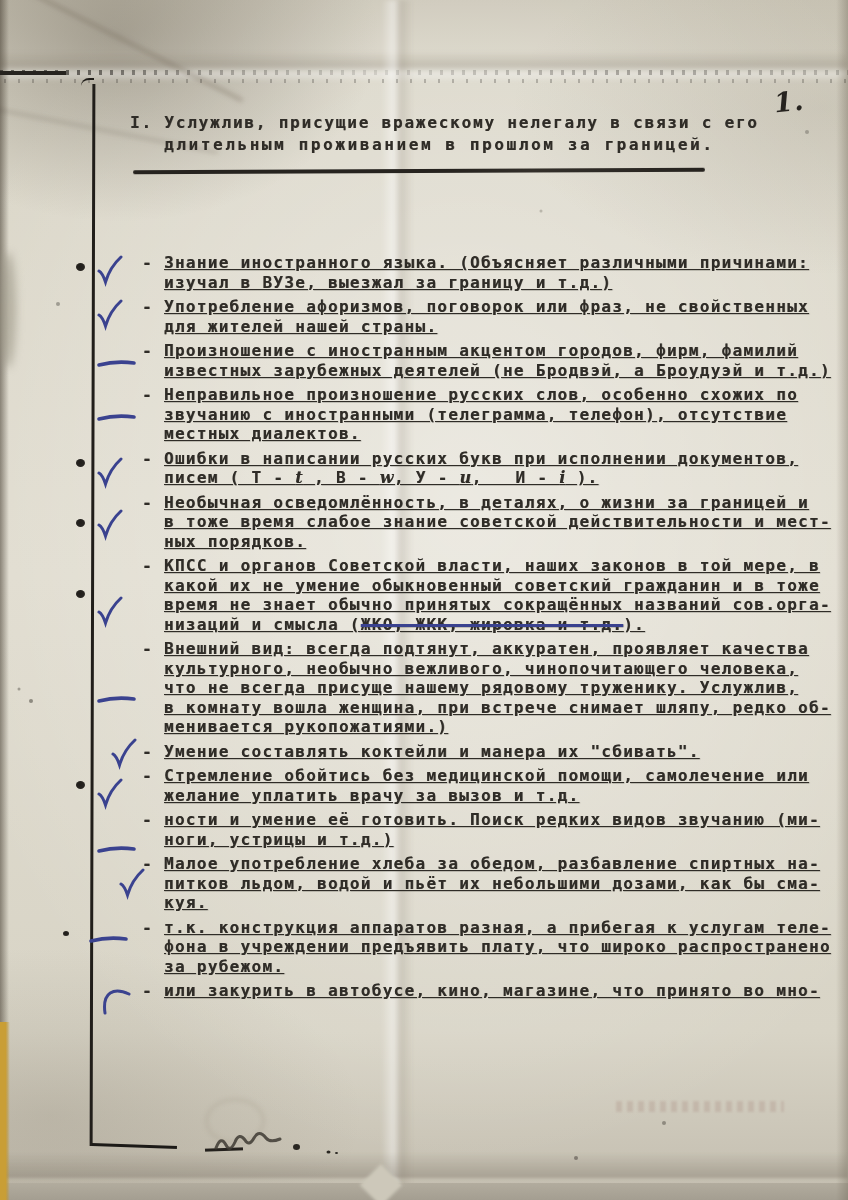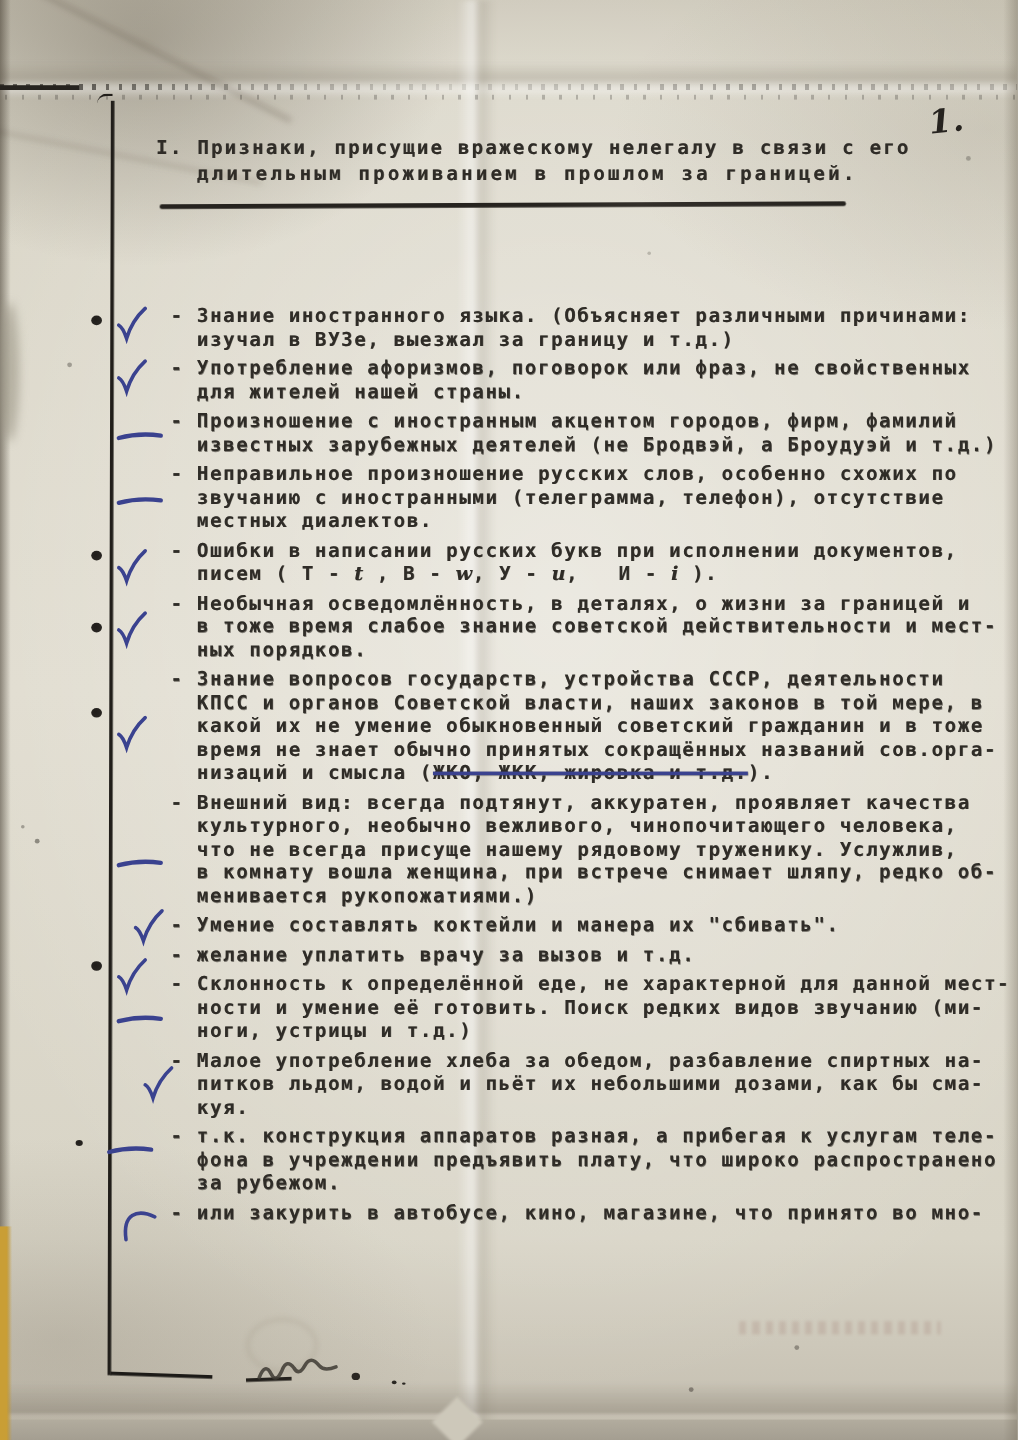--- a/index.html
+++ b/index.html
@@ -57,21 +57,21 @@
   .page-number{left:774px;top:86px;font-family:"DejaVu Serif",serif;font-style:italic;font-weight:bold;
     font-size:27px;color:#26231f;transform:rotate(-6deg);letter-spacing:1px;}
   .typewriter{font-weight:700;color:#2f2c27;text-shadow:.4px .4px .5px rgba(47,44,39,.55);}
   .title{left:130px;top:112px;width:680px;font-size:16px;line-height:22px;letter-spacing:1.8px;}
   .title .t2{margin-left:34px;letter-spacing:2.6px;}
   .title-underline{margin-left:3px;margin-top:13px;width:572px;height:4px;transform:rotate(-.25deg);filter:blur(.3px);
     background:linear-gradient(90deg,#26231f 0 55%,#332f2a 70%,#26231f);border-radius:2px;}
   .items{left:142px;top:253px;width:706px;font-size:16px;line-height:19.5px;letter-spacing:1.3px;}
   .item{position:relative;margin-bottom:5px;}
   .item .dash{position:absolute;left:0;top:0;}
-  .item .lines{margin-left:22px;}
+  .item .lines{margin-left:22px;text-decoration:underline;}
   .item .lines div{white-space:pre;}
   .lat{font-family:"DejaVu Serif",serif;font-style:italic;font-weight:bold;letter-spacing:.5px;}
   .struck{text-decoration:line-through;text-decoration-color:#3a428f;text-decoration-thickness:2.5px;}
   .mark{position:absolute;left:-46px;width:40px;height:30px;}
   .mdot{position:absolute;left:-66px;width:9px;height:8px;border-radius:50%;filter:blur(.25px);
     background:radial-gradient(circle at 40% 40%,#201d1a,#2c2925);}
   .mdot.sm{width:6px;height:5px;}
 </style>
 </head>
 <body>
@@ -101,21 +101,21 @@
   <div class="layer hline"></div>
   <div class="layer hdash"></div>
   <svg class="layer" style="left:213px;top:1129px;filter:blur(.4px);opacity:.85" width="72" height="26" viewBox="0 0 72 26">
     <path d="M3 19 q5 -13 10 -3 q4 8 9 -3 q4 -10 10 -2 q4 7 9 -2 q5 -9 12 0 q4 5 14 1" fill="none" stroke="#3f3b34" stroke-width="3" stroke-linecap="round"></path>
   </svg>
   <div class="layer scrib-dot"></div>
 
   <div class="layer page-number">1.</div>
 
   <div class="layer title typewriter">
-    <div>I. Признаки, присущие вражескому нелегалу в связи с его</div>
+    <div>I. Услужлив, присущие вражескому нелегалу в связи с его</div>
     <div class="t2">длительным проживанием в прошлом за границей.</div>
     <div class="title-underline"></div>
   </div>
 
   <div class="layer items typewriter" id="items">
       <div class="item">
     <span class="mark" style="top: 2px;"><svg width="28" height="32" viewBox="0 0 28 32">
             <path d="M3 16 Q6.5 18 9.5 27 Q14 12 25 2" fill="none" stroke="#3a428f" stroke-width="3" stroke-linecap="round"></path>
           </svg></span>
     <span class="mdot" style="top: 10px;"></span>
@@ -182,21 +182,20 @@
           <div>ных порядков.</div>
         </div>
   </div>
       <div class="item">
     <span class="mark" style="top: 40px;"><svg width="28" height="32" viewBox="0 0 28 32">
             <path d="M3 16 Q6.5 18 9.5 27 Q14 12 25 2" fill="none" stroke="#3a428f" stroke-width="3" stroke-linecap="round"></path>
           </svg></span>
     <span class="mdot" style="top: 34px;"></span>
     <span class="dash">-</span>
     <div class="lines">
-          <div>Знание вопросов государств, устройства СССР, деятельности</div>
           <div>КПСС и органов Советской власти, наших законов в той мере, в</div>
           <div>какой их не умение обыкновенный советский гражданин и в тоже</div>
           <div>время не знает обычно принятых сокращённых названий сов.орга-</div>
           <div><span>низаций и смысла (</span><span class="struck">ЖКО, ЖКК, жировка и т.д.</span><span>).</span></div>
         </div>
   </div>
       <div class="item">
     <span class="mark" style="top: 53px;"><svg width="42" height="14" viewBox="0 0 42 14">
             <path d="M3 8 Q20 3.5 38 6" fill="none" stroke="#3a428f" stroke-width="3.6" stroke-linecap="round"></path>
           </svg></span>
@@ -220,31 +219,31 @@
           <div>Умение составлять коктейли и манера их "сбивать".</div>
         </div>
   </div>
       <div class="item">
     <span class="mark" style="top: 12px;"><svg width="28" height="32" viewBox="0 0 28 32">
             <path d="M3 16 Q6.5 18 9.5 27 Q14 12 25 2" fill="none" stroke="#3a428f" stroke-width="3" stroke-linecap="round"></path>
           </svg></span>
     <span class="mdot" style="top: 15px;"></span>
     <span class="dash">-</span>
     <div class="lines">
+          <div>Стремление обойтись без медицинской помощи, самолечение или</div>
           <div>желание уплатить врачу за вызов и т.д.</div>
         </div>
   </div>
       <div class="item">
     <span class="mark" style="top: 32px;"><svg width="42" height="14" viewBox="0 0 42 14">
             <path d="M3 8 Q20 3.5 38 6" fill="none" stroke="#3a428f" stroke-width="3.6" stroke-linecap="round"></path>
           </svg></span>
 
     <span class="dash">-</span>
     <div class="lines">
-          <div>Склонность к определённой еде, не характерной для данной мест-</div>
           <div>ности и умение её готовить. Поиск редких видов звучанию (ми-</div>
           <div>ноги, устрицы и т.д.)</div>
         </div>
   </div>
       <div class="item">
     <span class="mark" style="top: 14px; left: -24px;"><svg width="28" height="32" viewBox="0 0 28 32">
             <path d="M3 16 Q6.5 18 9.5 27 Q14 12 25 2" fill="none" stroke="#3a428f" stroke-width="3" stroke-linecap="round"></path>
           </svg></span>
 
     <span class="dash">-</span>

